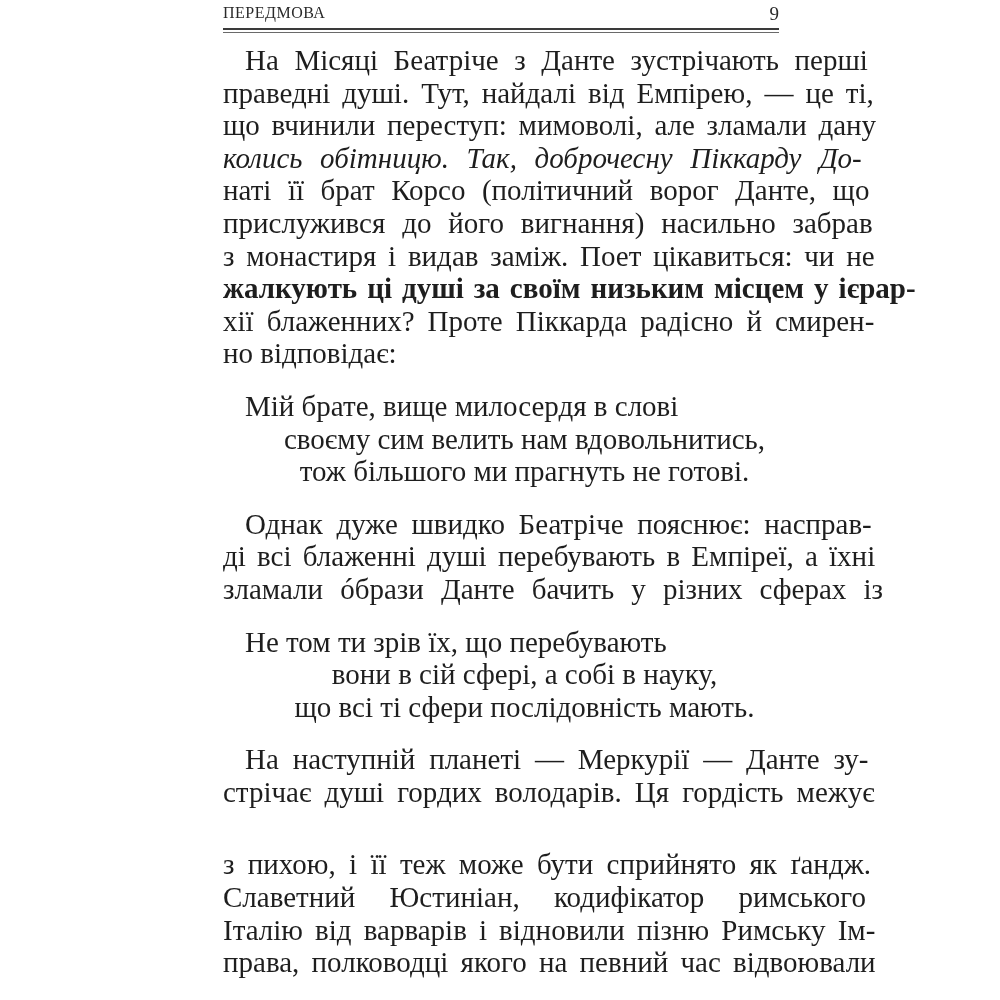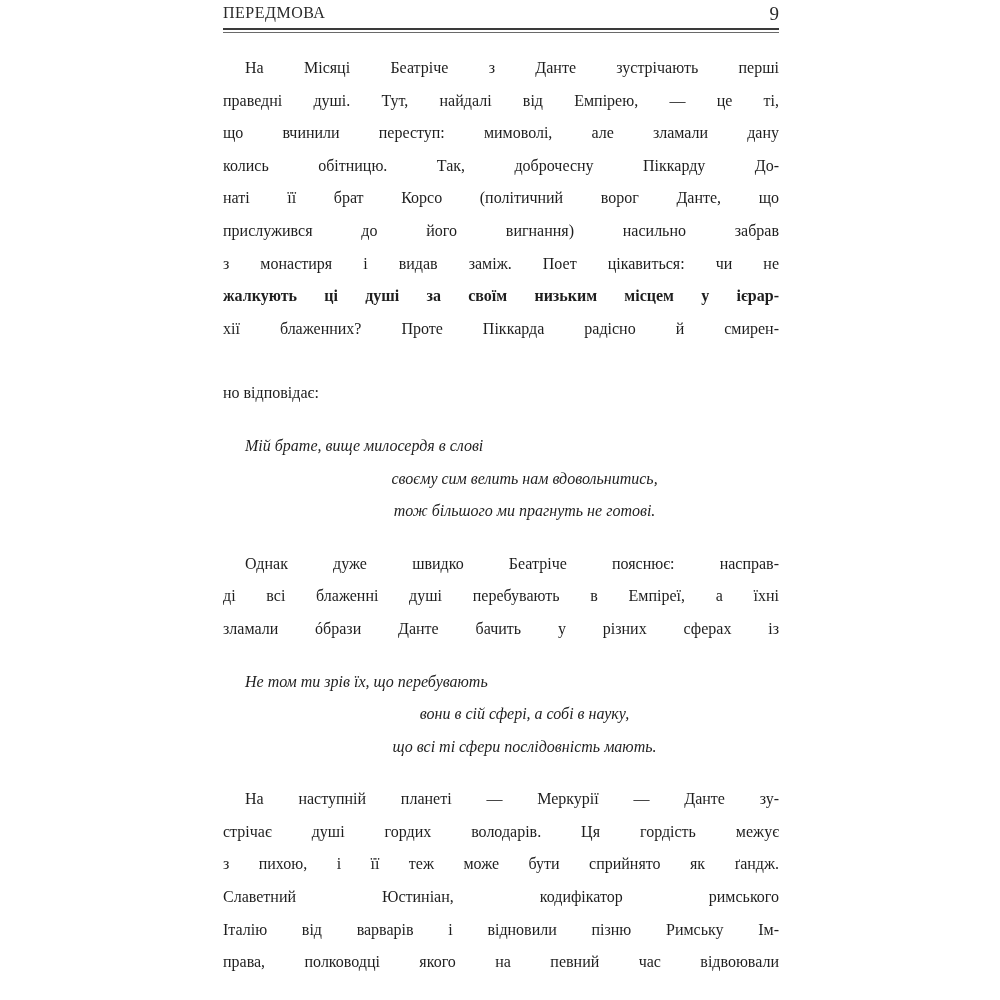--- a/index.html
+++ b/index.html
@@ -53,48 +53,46 @@
       right: 0;
       top: 28px;
       height: 2px;
       border-top: 2px solid #3a3a3a;
       border-bottom: 1px solid #6a6a6a;
     }
     .text-block {
       position: absolute;
       left: 0;
       right: 0;
-      top: 52px;
+      top: 44px;
       font-family: "Liberation Serif", serif;
-      font-size: 16px;
+      font-size: 29px;
       line-height: 32.6px;
     }
     .para {
       margin: 0;
       text-align: justify;
     }
     .line {
       display: block;
       white-space: nowrap;
       text-align-last: justify;
       text-align: justify;
     }
     .line.last {
       text-align-last: left;
-      margin-top: 32px;
     }
     .line.indent {
       padding-left: 22px;
     }
     .para + .poem, .poem + .para {
       margin-top: 20px;
     }
     .poem {
       margin: 20px 0;
-      font-style: italic;
     }
     .poem .vline {
       display: block;
       white-space: nowrap;
     }
     .poem .vline.first {
       padding-left: 22px;
     }
     .poem .vline.cont {
       padding-left: 47px;
@@ -111,21 +109,21 @@
     <span class="page-number">9</span>
   </div>
   <div class="head-rule"></div>
 
   <div class="text-block">
 
     <div class="para">
       <span class="line indent" style="display: block; word-spacing: 8.33333px;">На Місяці Беатріче з Данте зустрічають перші</span>
       <span class="line" style="display: block; word-spacing: 4.75px;">праведні душі. Тут, найдалі від Емпірею, — це ті,</span>
       <span class="line" style="display: block; word-spacing: 4.5px;">що вчинили переступ: мимоволі, але зламали дану</span>
-      <span class="line" style="display: block; word-spacing: 10.4px;">колись обітницю. Так, доброчесну Піккарду До-</span>
+      <span class="line" style="display: block; word-spacing: 10.4px; font-style: italic;">колись обітницю. Так, доброчесну Піккарду До-</span>
       <span class="line" style="display: block; word-spacing: 9.28571px;">наті її брат Корсо (політичний ворог Данте, що</span>
       <span class="line" style="display: block; word-spacing: 9.6px;">прислужився до його вигнання) насильно забрав</span>
       <span class="line" style="display: block; word-spacing: 4.5px;">з монастиря і видав заміж. Поет цікавиться: чи не</span>
       <span class="line" style="display: block; word-spacing: 2.75px; font-weight: bold;">жалкують ці душі за своїм низьким місцем у ієрар-</span>
       <span class="line" style="display: block; word-spacing: 5.83333px;">хії блаженних? Проте Піккарда радісно й смирен-</span>
       <span class="line last">но відповідає:</span>
     </div>
 
     <div class="poem">
       <span class="vline first">Мій брате, вище милосердя в слові</span>
@@ -141,20 +139,20 @@
 
     <div class="poem">
       <span class="vline first">Не том ти зрів їх, що перебувають</span>
       <span class="vline cont">вони в сій сфері, а собі в науку,</span>
       <span class="vline cont">що всі ті сфери послідовність мають.</span>
     </div>
 
     <div class="para">
       <span class="line indent" style="display: block; word-spacing: 6.57143px;">На наступній планеті — Меркурії — Данте зу-</span>
       <span class="line" style="display: block; word-spacing: 5.83333px;">стрічає душі гордих володарів. Ця гордість межує</span>
-      <span class="line" style="display: block; word-spacing: 6.11111px;">з пихою, і її теж може бути сприйнято як ґандж.</span>
+      <span class="line" style="display: block; word-spacing: 6.11111px; margin-top: 40px;">з пихою, і її теж може бути сприйнято як ґандж.</span>
       <span class="line" style="display: block; word-spacing: 27px;">Славетний Юстиніан, кодифікатор римського</span>
       <span class="line" style="display: block; word-spacing: 4.85714px;">Італію від варварів і відновили пізню Римську Ім-</span>
       <span class="line" style="display: block; word-spacing: 5px;">права, полководці якого на певний час відвоювали</span>
     </div>
 
   </div>
 </div>
 
 </body></html>

